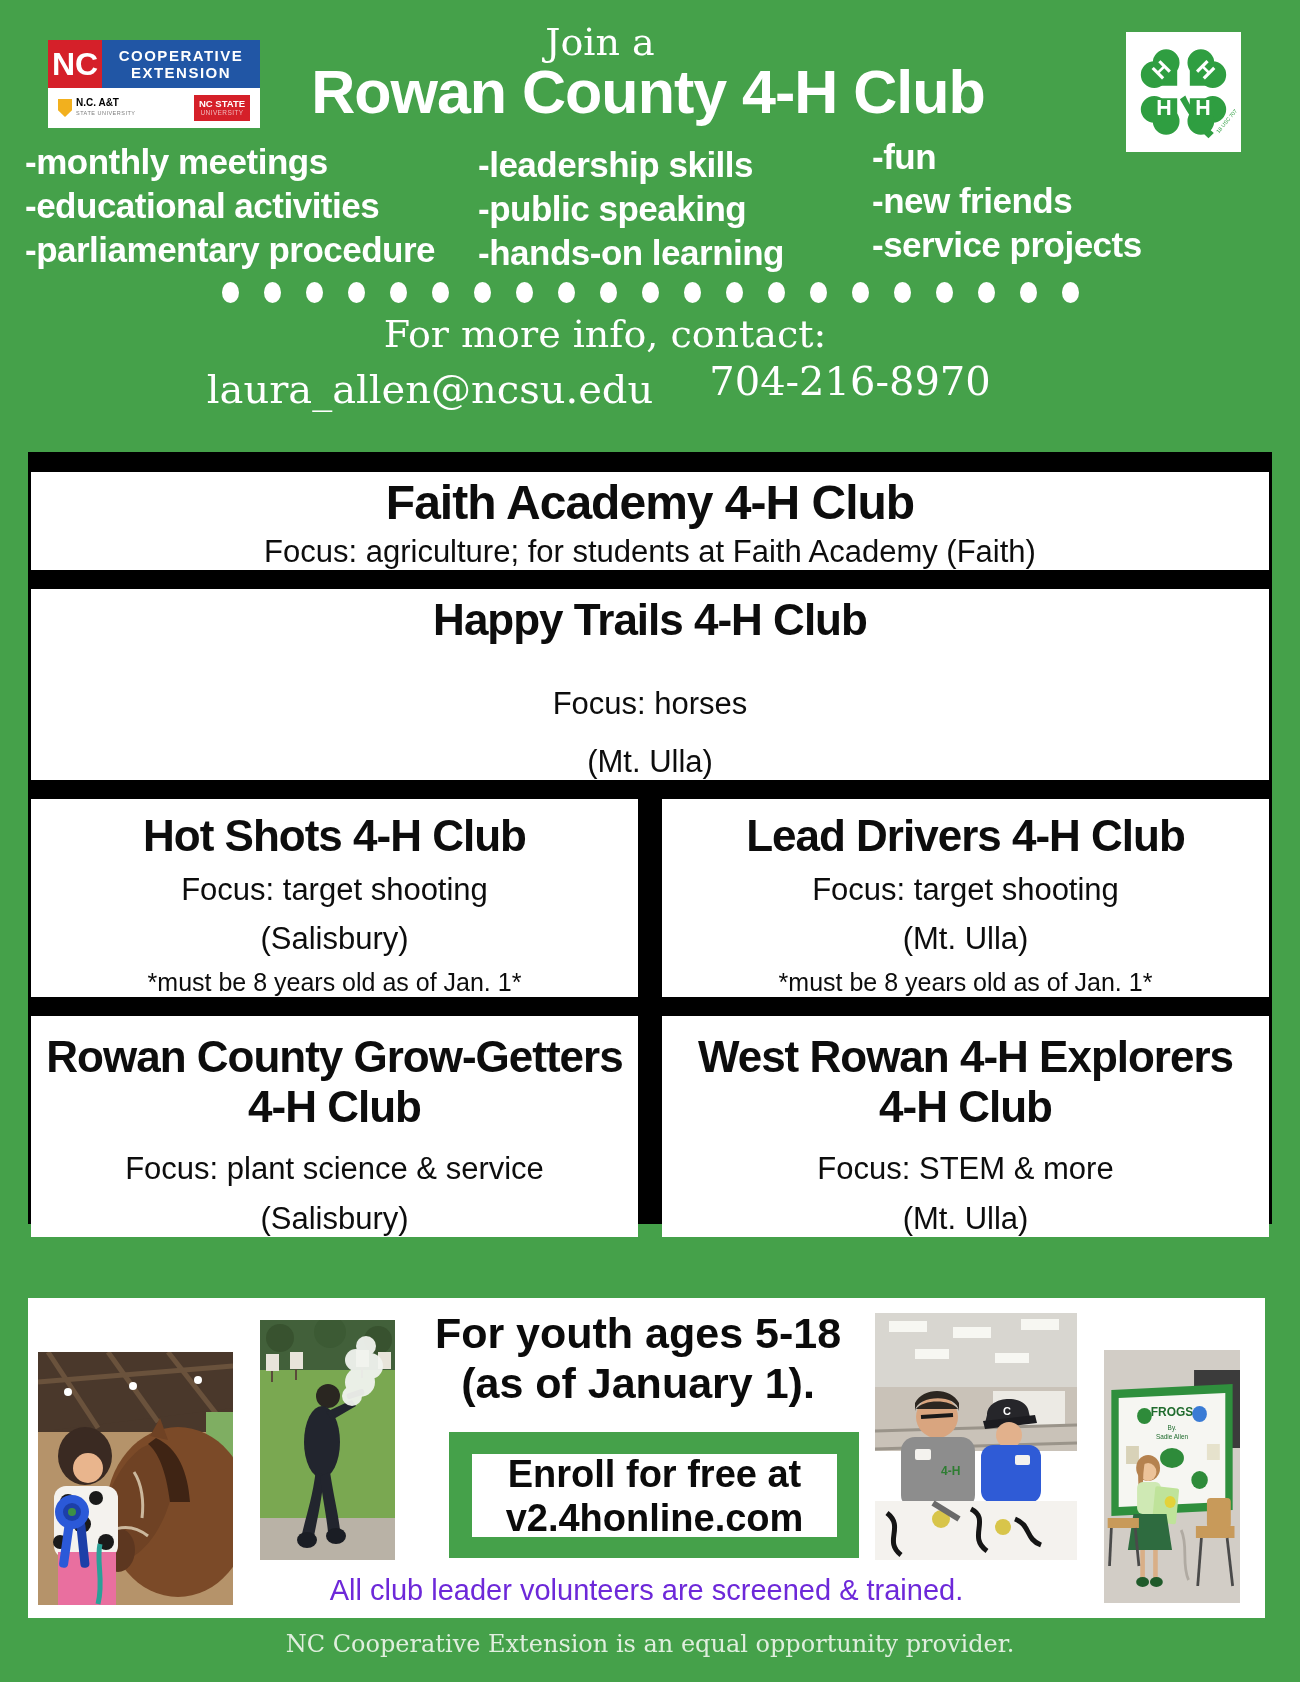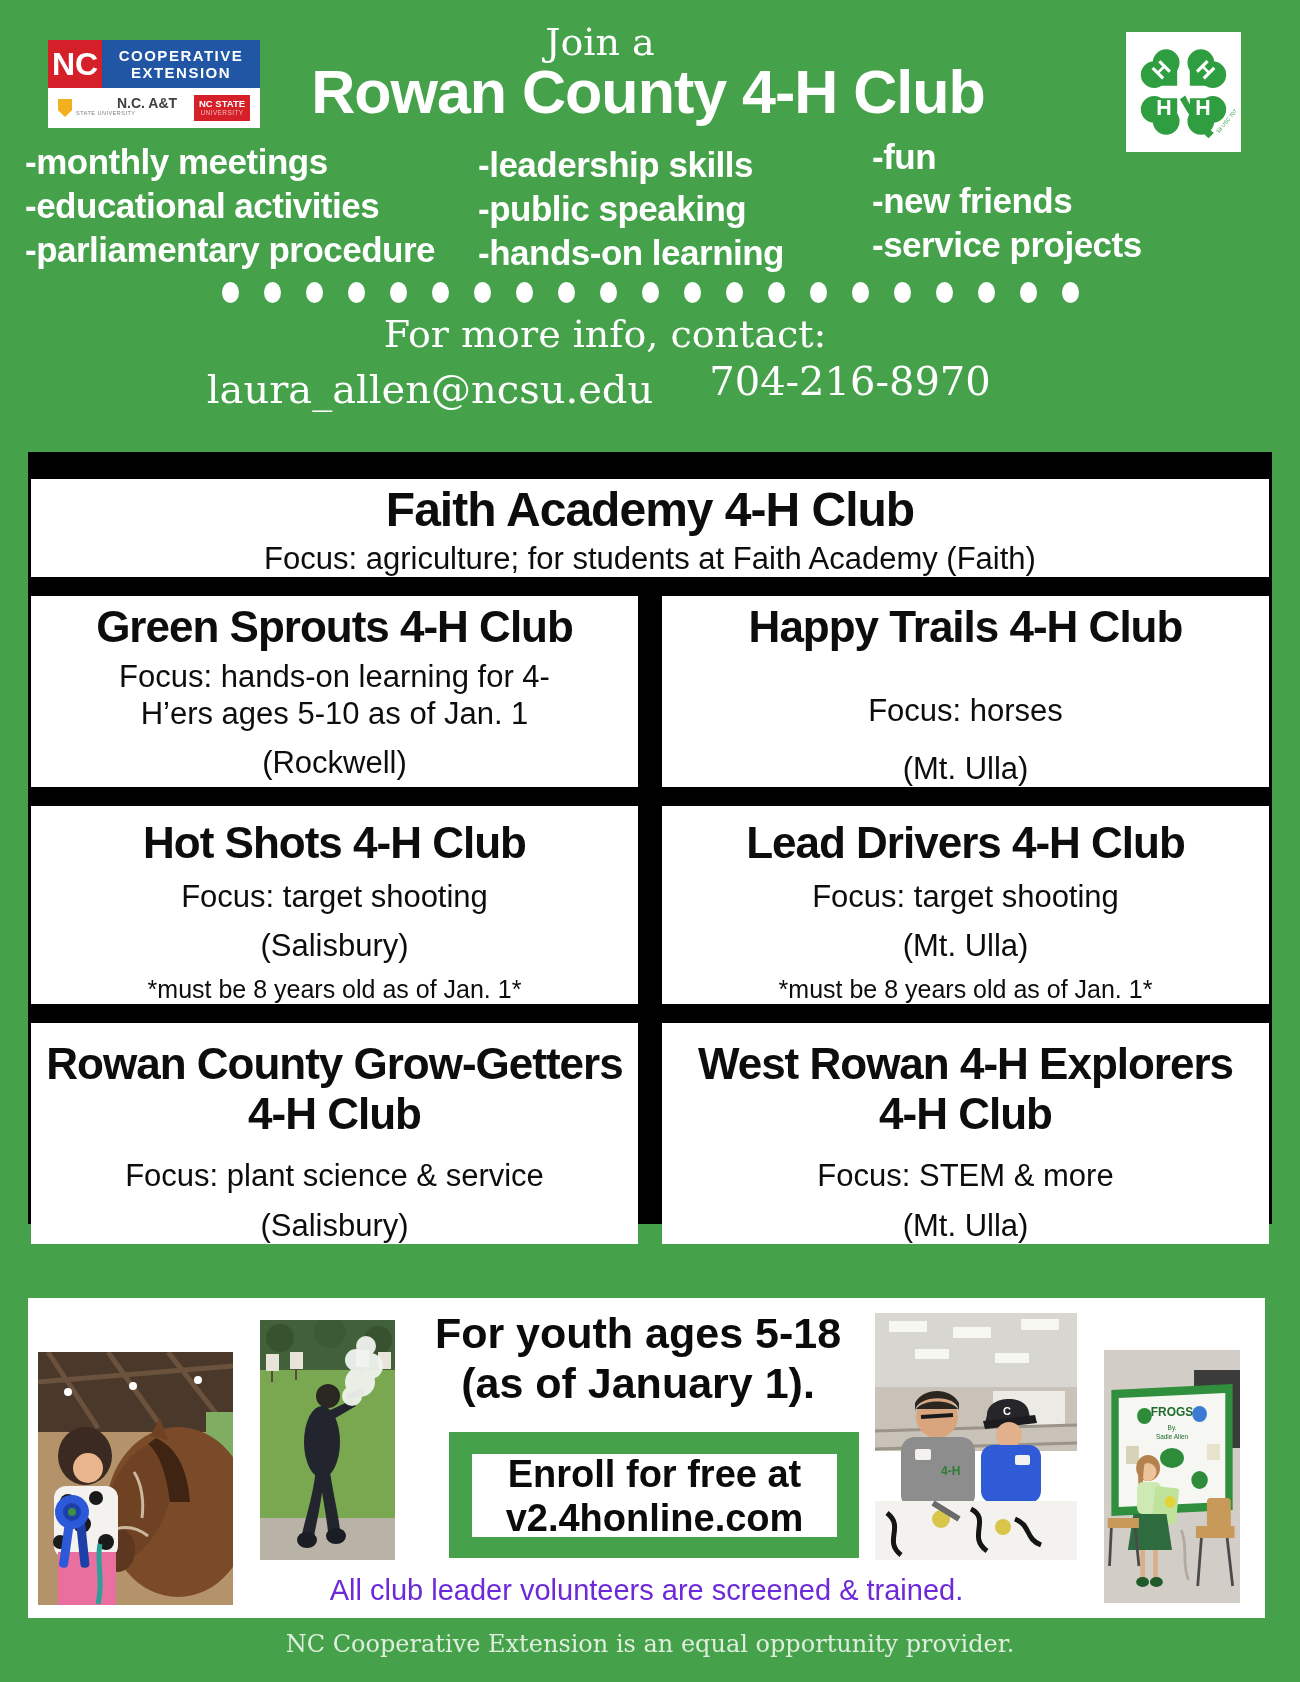--- a/index.html
+++ b/index.html
@@ -14,21 +14,21 @@
   .logo-top{display:flex;height:48px;}
   .logo-nc{width:54px;background:#d52029;color:#fff;font-weight:bold;font-size:32px;
            display:flex;align-items:center;justify-content:center;}
   .logo-coop{flex:1;background:#2156a5;color:#fff;font-weight:bold;font-size:15px;
              letter-spacing:1.5px;display:flex;flex-direction:column;align-items:center;justify-content:center;line-height:17px;}
   .logo-bottom{flex:1;background:#fff;display:flex;align-items:center;justify-content:space-between;padding:0 10px;}
   .at-group{display:flex;align-items:center;gap:4px;}
   .at-shield{width:14px;height:18px;background:#f2b01e;
              clip-path:polygon(0 0,100% 0,100% 62%,50% 100%,0 62%);}
   .at-text{display:flex;flex-direction:column;line-height:10px;}
-  .at-main{color:#404040;font-weight:bold;font-size:14px;margin-left:41px;}
+  .at-main{color:#000000;font-weight:bold;font-size:10px;}
   .at-sub{color:#7d7d7d;font-size:5.5px;letter-spacing:.5px;}
   .ncsu-box{background:#d52029;width:56px;height:26px;display:flex;flex-direction:column;
             align-items:center;justify-content:center;line-height:9px;}
   .ncsu-main{color:#fff;font-weight:bold;font-size:9.5px;}
   .ncsu-sub{color:#f0b9bc;font-size:6.5px;letter-spacing:.4px;}
 
   
   .join{left:450px;top:20px;width:300px;font-family:"DejaVu Serif",serif;font-size:38px;}
   .main-title{left:250px;top:60px;width:796px;font-weight:bold;font-size:61px;letter-spacing:-1px;line-height:64px;}
   .clover-box{left:1126px;top:32px;width:115px;height:120px;background:#fff;
@@ -38,21 +38,21 @@
   .col2{left:478px;top:143px;}
   .col3{left:872px;top:135px;}
   .dots-row{left:0;right:0;top:282px;display:flex;justify-content:center;gap:25px;}
   .dot{width:17px;height:21px;border-radius:50%;background:#fff;}
   .contact-heading{left:0;width:1210px;top:312px;font-family:"DejaVu Serif",serif;font-size:38px;}
   .contact-email{left:180px;width:500px;top:366px;font-family:"DejaVu Serif",serif;font-size:40px;}
   .contact-phone{left:700px;width:300px;top:358px;font-family:"DejaVu Serif",serif;font-size:40px;}
 
   
   .clubs{left:28px;top:452px;width:1244px;height:772px;background:#000;
-         display:flex;flex-direction:column;gap:19px;padding:27px 3px 20px 3px;}
+         display:flex;flex-direction:column;gap:19px;padding:20px 3px 20px 3px;}
   .club-row{display:flex;gap:24px;}
   .row1{height:112px;}  .row2{height:203px;}  .row3{height:206px;}  .row4{flex:1;}
   .club-box{flex:1;background:#fff;color:#0d0d0d;text-align:center;overflow:hidden;}
   .club-title{font-weight:bold;font-size:44px;letter-spacing:-1px;line-height:50px;}
   .club-focus{font-size:31px;line-height:37px;}
   .club-loc{font-size:31px;}
   .club-note{font-size:25px;}
   .t-faith{margin-top:6px;font-size:48px;}
   .f-faith{margin-top:5px;}
   .t-r2{margin-top:6px;}
@@ -205,25 +205,20 @@
 
     <div class="club-row row1">
       <div class="club-box">
         <div class="club-title t-faith">Faith Academy 4-H Club</div>
         <div class="club-focus f-faith">Focus: agriculture; for students at Faith Academy (Faith)</div>
       </div>
     </div>
 
     <div class="club-row row2">
       <div class="club-box">
-        <div class="club-title t-r2">Green Sprouts 4-H Club</div>
-        <div class="club-focus f-sprouts">Focus: hands-on learning for 4-H’ers ages 5-10 as of Jan. 1</div>
-        <div class="club-loc l-sprouts">(Rockwell)</div>
-      </div>
-      <div class="club-box">
         <div class="club-title t-r2">Happy Trails 4-H Club</div>
         <div class="club-focus f-trails">Focus: horses</div>
         <div class="club-loc l-trails">(Mt. Ulla)</div>
       </div>
     </div>
 
     <div class="club-row row3">
       <div class="club-box">
         <div class="club-title t-r3">Hot Shots 4-H Club</div>
         <div class="club-focus f-r3">Focus: target shooting</div>

